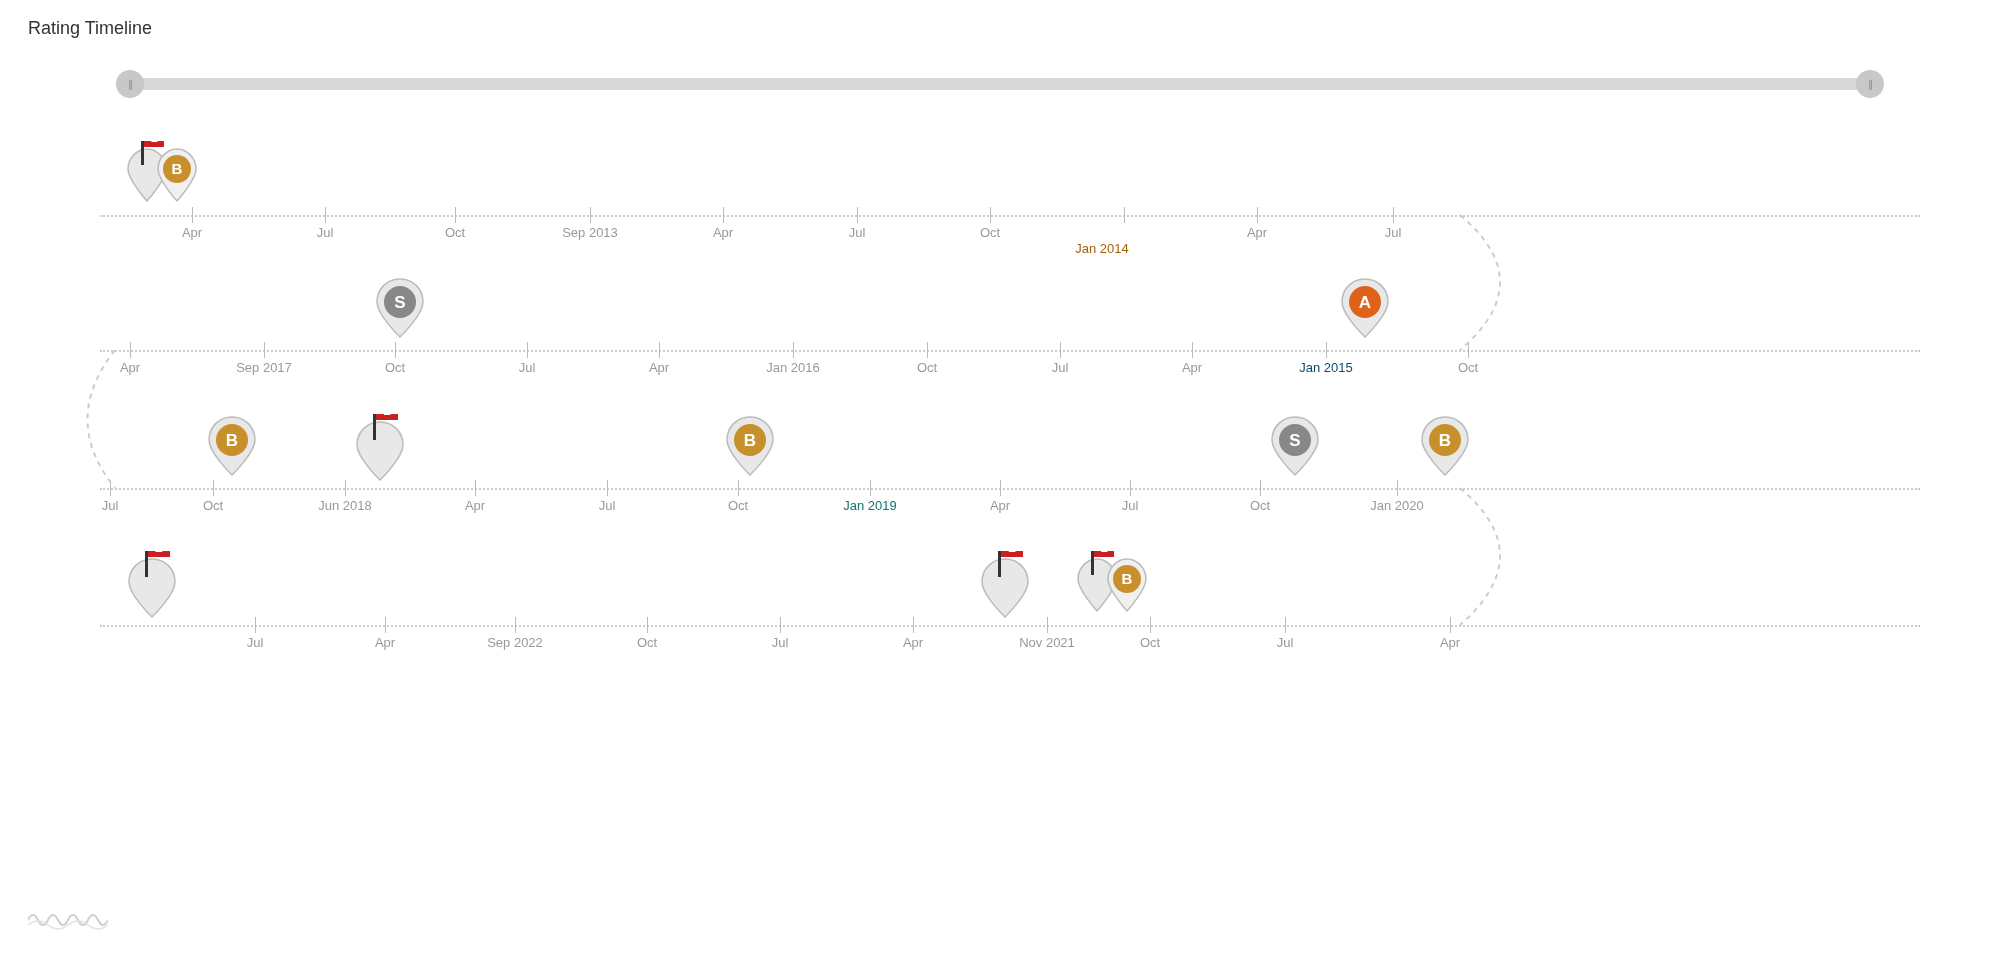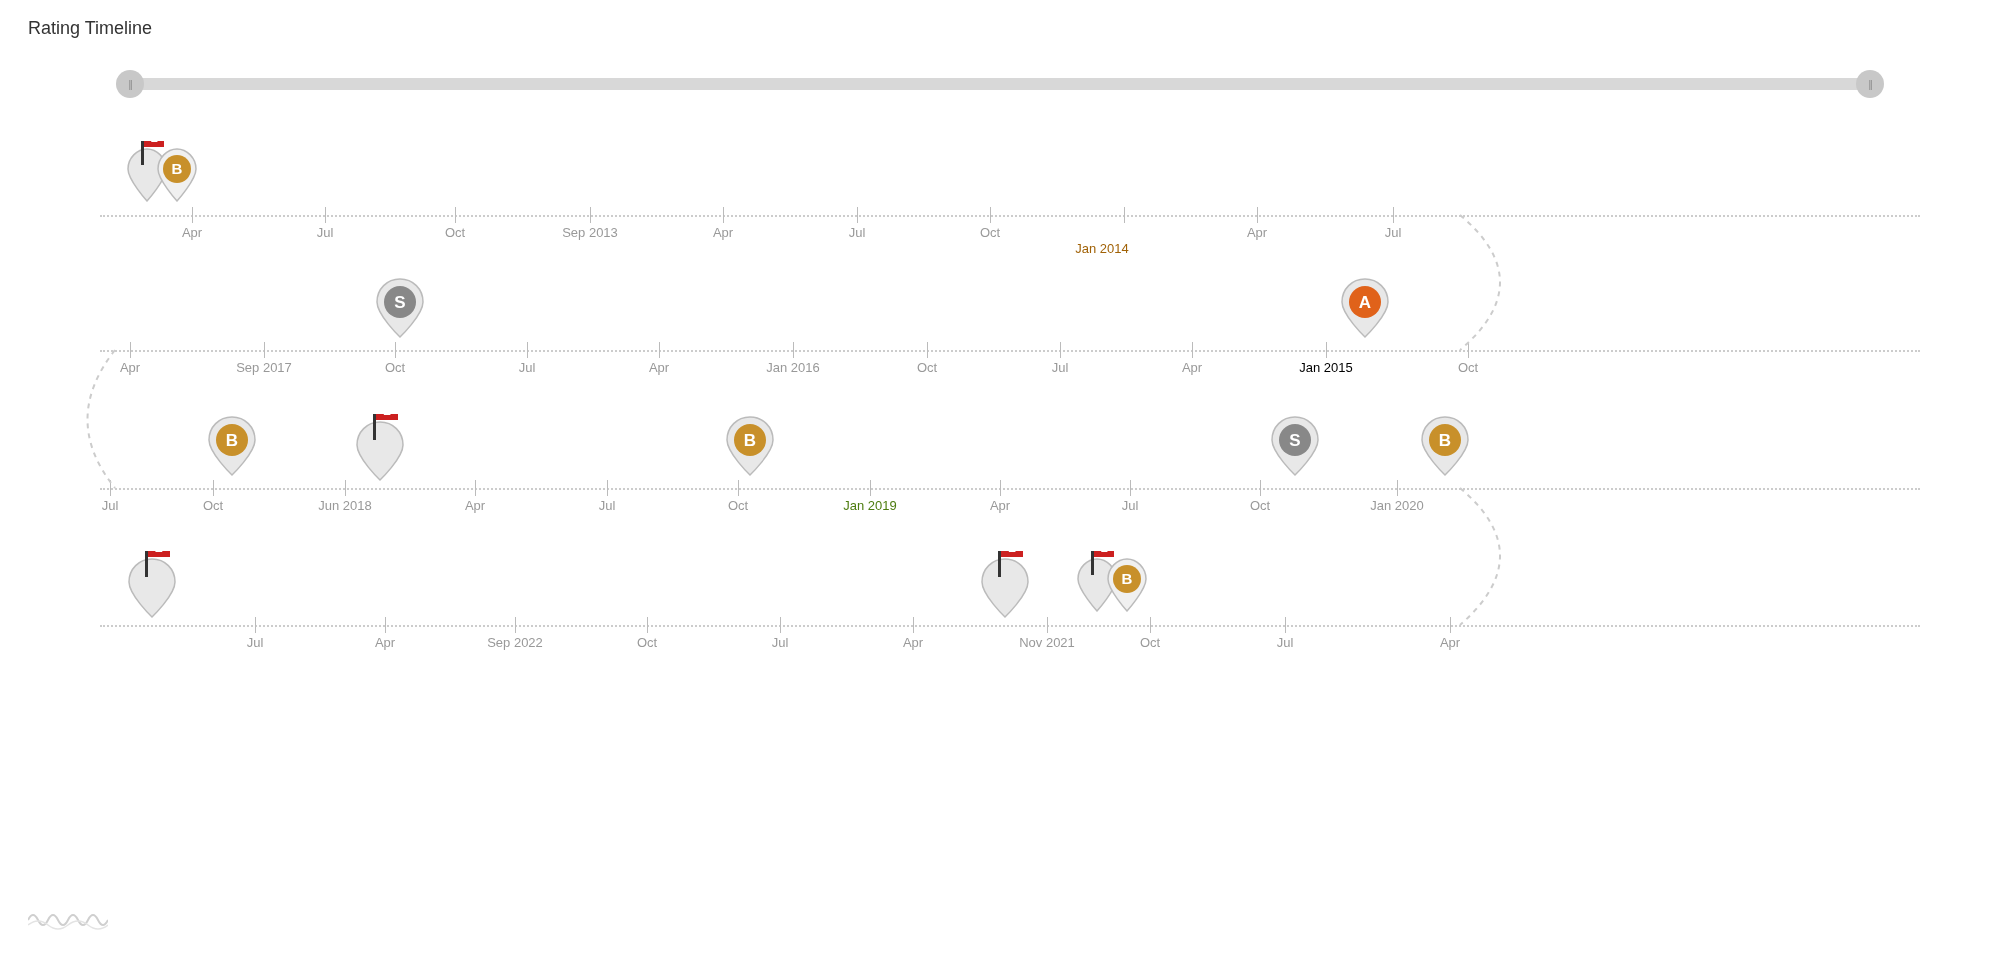--- a/index.html
+++ b/index.html
@@ -114,38 +114,38 @@
     <div style="position: absolute; left: 659px; top: 360px; transform: translateX(-50%); font-size: 13px; color: rgb(153, 153, 153); white-space: nowrap;">Apr</div>
     <div style="position: absolute; left: 793px; top: 342px; width: 1px; height: 16px; background: rgb(187, 187, 187);"></div>
     <div style="position: absolute; left: 793px; top: 360px; transform: translateX(-50%); font-size: 13px; color: rgb(153, 153, 153); white-space: nowrap;">Jan 2016</div>
     <div style="position: absolute; left: 927px; top: 342px; width: 1px; height: 16px; background: rgb(187, 187, 187);"></div>
     <div style="position: absolute; left: 927px; top: 360px; transform: translateX(-50%); font-size: 13px; color: rgb(153, 153, 153); white-space: nowrap;">Oct</div>
     <div style="position: absolute; left: 1060px; top: 342px; width: 1px; height: 16px; background: rgb(187, 187, 187);"></div>
     <div style="position: absolute; left: 1060px; top: 360px; transform: translateX(-50%); font-size: 13px; color: rgb(153, 153, 153); white-space: nowrap;">Jul</div>
     <div style="position: absolute; left: 1192px; top: 342px; width: 1px; height: 16px; background: rgb(187, 187, 187);"></div>
     <div style="position: absolute; left: 1192px; top: 360px; transform: translateX(-50%); font-size: 13px; color: rgb(153, 153, 153); white-space: nowrap;">Apr</div>
     <div style="position: absolute; left: 1326px; top: 342px; width: 1px; height: 16px; background: rgb(187, 187, 187);"></div>
-    <div style="position: absolute; left: 1326px; top: 360px; transform: translateX(-50%); font-size: 13px; color: #000000; white-space: nowrap;">Jan 2015</div>
+    <div style="position: absolute; left: 1326px; top: 360px; transform: translateX(-50%); font-size: 13px; color: #0c4a6e; white-space: nowrap;">Jan 2015</div>
     <div style="position: absolute; left: 1468px; top: 342px; width: 1px; height: 16px; background: rgb(187, 187, 187);"></div>
     <div style="position: absolute; left: 1468px; top: 360px; transform: translateX(-50%); font-size: 13px; color: rgb(153, 153, 153); white-space: nowrap;">Oct</div>
     <div style="position: absolute; top: 488px; left: 100px; right: 80px; height: 1px; border-top: 2px dotted rgb(204, 204, 204);"></div>
     <div style="position: absolute; left: 110px; top: 480px; width: 1px; height: 16px; background: rgb(187, 187, 187);"></div>
     <div style="position: absolute; left: 110px; top: 498px; transform: translateX(-50%); font-size: 13px; color: rgb(153, 153, 153); white-space: nowrap;">Jul</div>
     <div style="position: absolute; left: 213px; top: 480px; width: 1px; height: 16px; background: rgb(187, 187, 187);"></div>
     <div style="position: absolute; left: 213px; top: 498px; transform: translateX(-50%); font-size: 13px; color: rgb(153, 153, 153); white-space: nowrap;">Oct</div>
     <div style="position: absolute; left: 345px; top: 480px; width: 1px; height: 16px; background: rgb(187, 187, 187);"></div>
     <div style="position: absolute; left: 345px; top: 498px; transform: translateX(-50%); font-size: 13px; color: rgb(153, 153, 153); white-space: nowrap;">Jun 2018</div>
     <div style="position: absolute; left: 475px; top: 480px; width: 1px; height: 16px; background: rgb(187, 187, 187);"></div>
     <div style="position: absolute; left: 475px; top: 498px; transform: translateX(-50%); font-size: 13px; color: rgb(153, 153, 153); white-space: nowrap;">Apr</div>
     <div style="position: absolute; left: 607px; top: 480px; width: 1px; height: 16px; background: rgb(187, 187, 187);"></div>
     <div style="position: absolute; left: 607px; top: 498px; transform: translateX(-50%); font-size: 13px; color: rgb(153, 153, 153); white-space: nowrap;">Jul</div>
     <div style="position: absolute; left: 738px; top: 480px; width: 1px; height: 16px; background: rgb(187, 187, 187);"></div>
     <div style="position: absolute; left: 738px; top: 498px; transform: translateX(-50%); font-size: 13px; color: rgb(153, 153, 153); white-space: nowrap;">Oct</div>
     <div style="position: absolute; left: 870px; top: 480px; width: 1px; height: 16px; background: rgb(187, 187, 187);"></div>
-    <div style="position: absolute; left: 870px; top: 498px; transform: translateX(-50%); font-size: 13px; color: #4d7c0f; white-space: nowrap;">Jan 2019</div>
+    <div style="position: absolute; left: 870px; top: 498px; transform: translateX(-50%); font-size: 13px; color: #0f766e; white-space: nowrap;">Jan 2019</div>
     <div style="position: absolute; left: 1000px; top: 480px; width: 1px; height: 16px; background: rgb(187, 187, 187);"></div>
     <div style="position: absolute; left: 1000px; top: 498px; transform: translateX(-50%); font-size: 13px; color: rgb(153, 153, 153); white-space: nowrap;">Apr</div>
     <div style="position: absolute; left: 1130px; top: 480px; width: 1px; height: 16px; background: rgb(187, 187, 187);"></div>
     <div style="position: absolute; left: 1130px; top: 498px; transform: translateX(-50%); font-size: 13px; color: rgb(153, 153, 153); white-space: nowrap;">Jul</div>
     <div style="position: absolute; left: 1260px; top: 480px; width: 1px; height: 16px; background: rgb(187, 187, 187);"></div>
     <div style="position: absolute; left: 1260px; top: 498px; transform: translateX(-50%); font-size: 13px; color: rgb(153, 153, 153); white-space: nowrap;">Oct</div>
     <div style="position: absolute; left: 1397px; top: 480px; width: 1px; height: 16px; background: rgb(187, 187, 187);"></div>
     <div style="position: absolute; left: 1397px; top: 498px; transform: translateX(-50%); font-size: 13px; color: rgb(153, 153, 153); white-space: nowrap;">Jan 2020</div>
     <div style="position: absolute; top: 625px; left: 100px; right: 80px; height: 1px; border-top: 2px dotted rgb(204, 204, 204);"></div>
     <div style="position: absolute; left: 255px; top: 617px; width: 1px; height: 16px; background: rgb(187, 187, 187);"></div>

